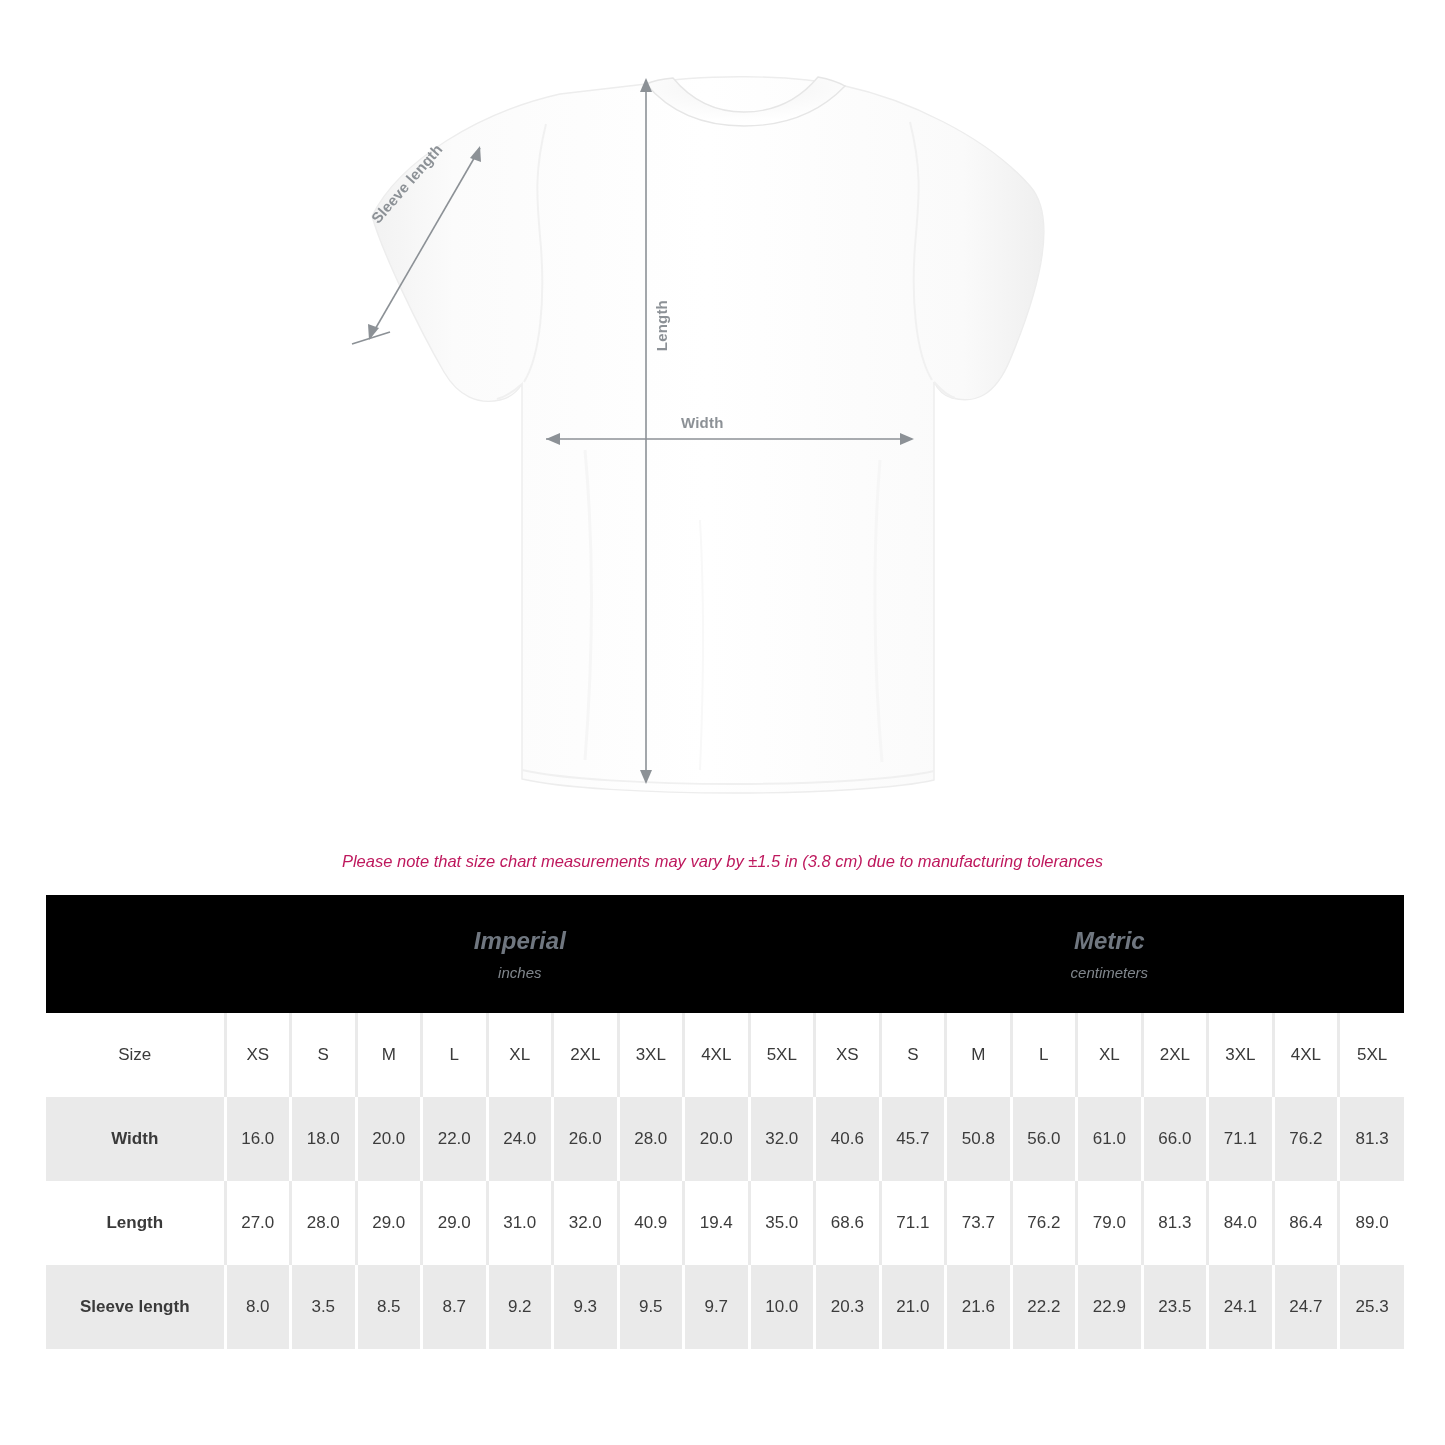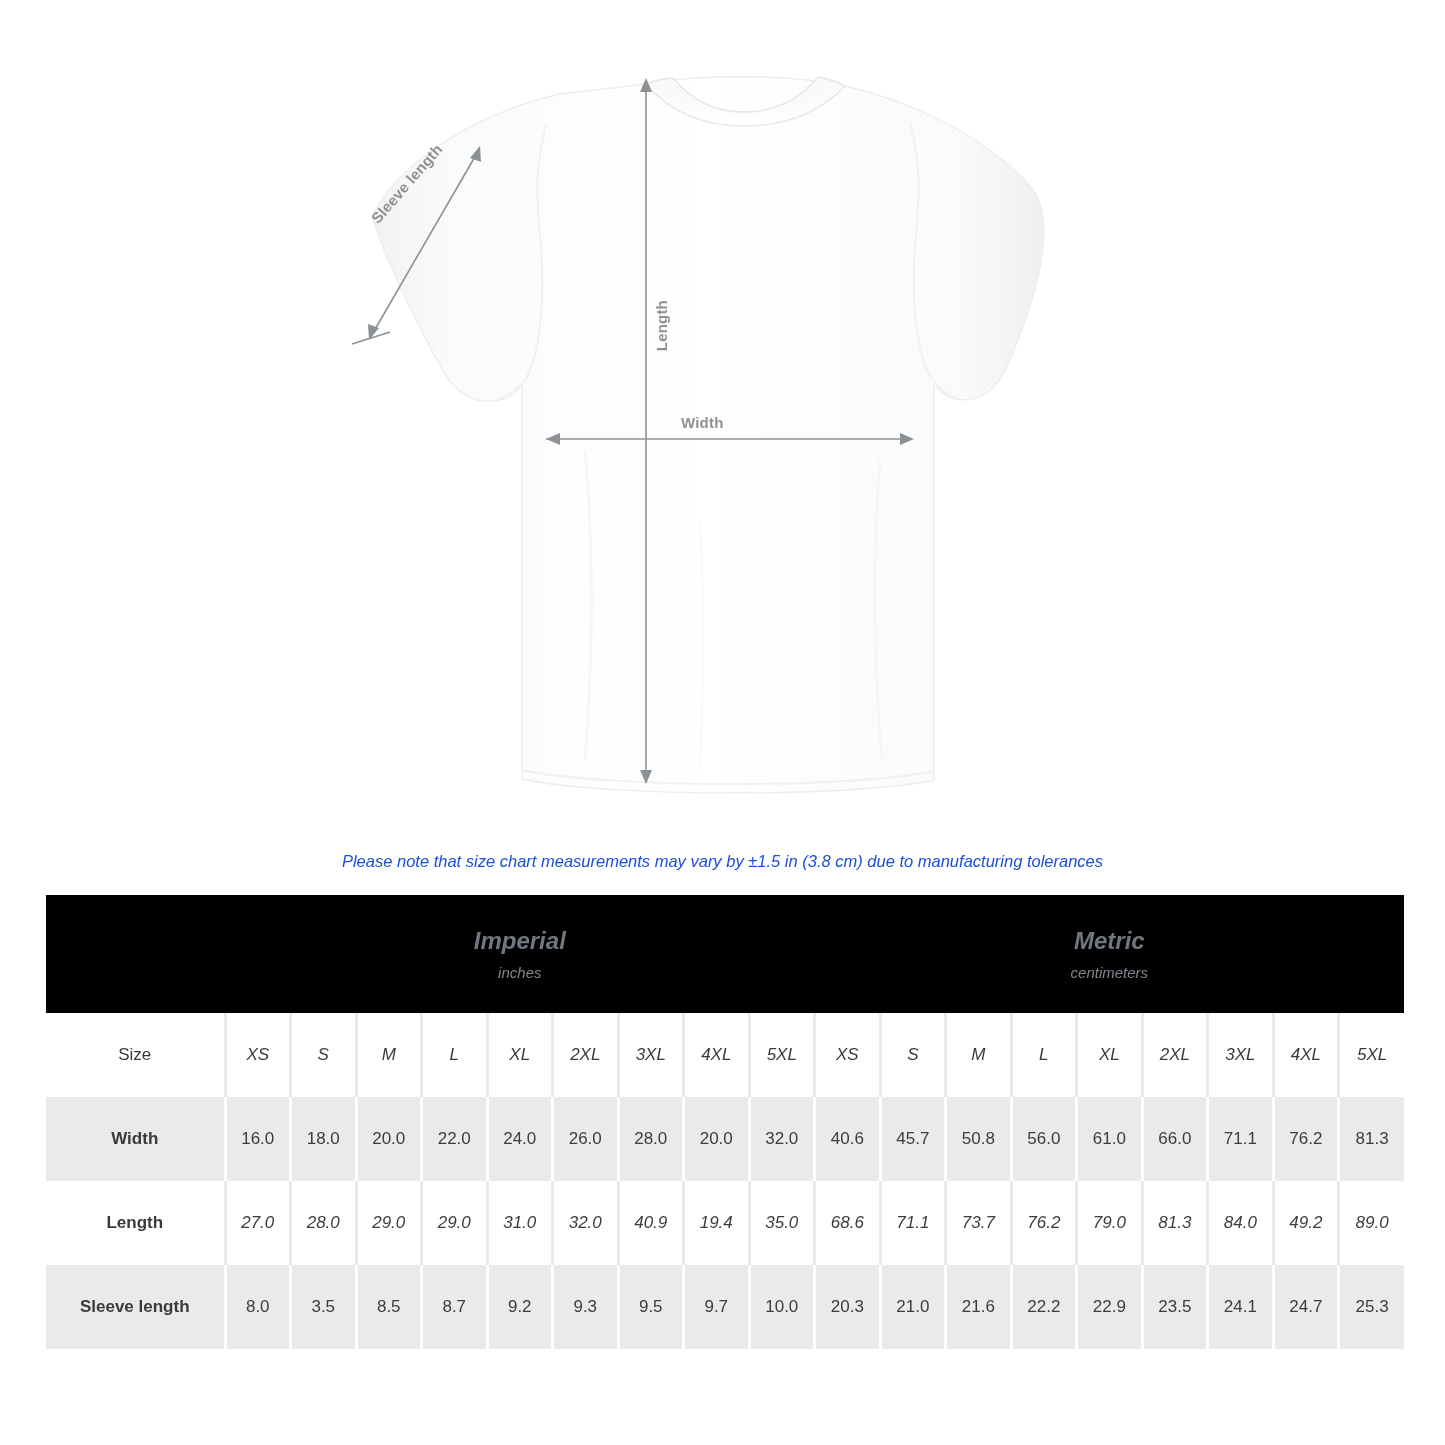--- a/index.html
+++ b/index.html
@@ -54,21 +54,21 @@
   }
   .chart-title {
     font-size: 27px;
     font-weight: bold;
     color: #2b2b2b;
     margin: 0 0 16px 0;
   }
   .chart-note {
     font-size: 16.5px;
     font-style: italic;
-    color: #1d4ed8;
+    color: #be185d;
     margin: 2px;
   }
 
   
   .table-wrap {
     margin: 24px 46px 0 46px;
   }
   table.size-chart {
     border-collapse: collapse;
     width: 1353px;
@@ -113,21 +113,21 @@
     color: #3c3c3c;
   }
   .data-row td.rowlabel {
     font-weight: bold;
     color: #3a3a3a;
   }
   .band-grey td { background: #eaeaea; }
   .band-white td { background: #ffffff; }
   .colsep { border-left: 3px solid #ffffff; }
   .band-grey td.colsep { border-left-color: #ffffff; }
-  .band-white td.colsep { border-left-color: #eaeaea; font-style: italic; }
+  .band-white td.colsep { border-left-color: #eaeaea; }
   .rowlabel { padding-left: 0 !important; }
 </style>
 </head>
 <body>
 
 <div class="illustration">
   <svg class="shirt-svg" width="1445" height="830" viewBox="0 0 1445 830">
     <defs>
       <linearGradient id="bodyShade" x1="0" y1="0" x2="1" y2="0">
         <stop offset="0%" stop-color="#f2f2f2"></stop>
@@ -279,21 +279,21 @@
         <td class="colsep">40.9</td>
         <td class="colsep">19.4</td>
         <td class="colsep">35.0</td>
         <td class="colsep">68.6</td>
         <td class="colsep">71.1</td>
         <td class="colsep">73.7</td>
         <td class="colsep">76.2</td>
         <td class="colsep">79.0</td>
         <td class="colsep">81.3</td>
         <td class="colsep">84.0</td>
-        <td class="colsep">49.2</td>
+        <td class="colsep">86.4</td>
         <td class="colsep">89.0</td>
       </tr>
 
       <tr class="data-row band-grey">
         <td class="rowlabel">Sleeve length</td>
         <td class="colsep">8.0</td>
         <td class="colsep">3.5</td>
         <td class="colsep">8.5</td>
         <td class="colsep">8.7</td>
         <td class="colsep">9.2</td>

